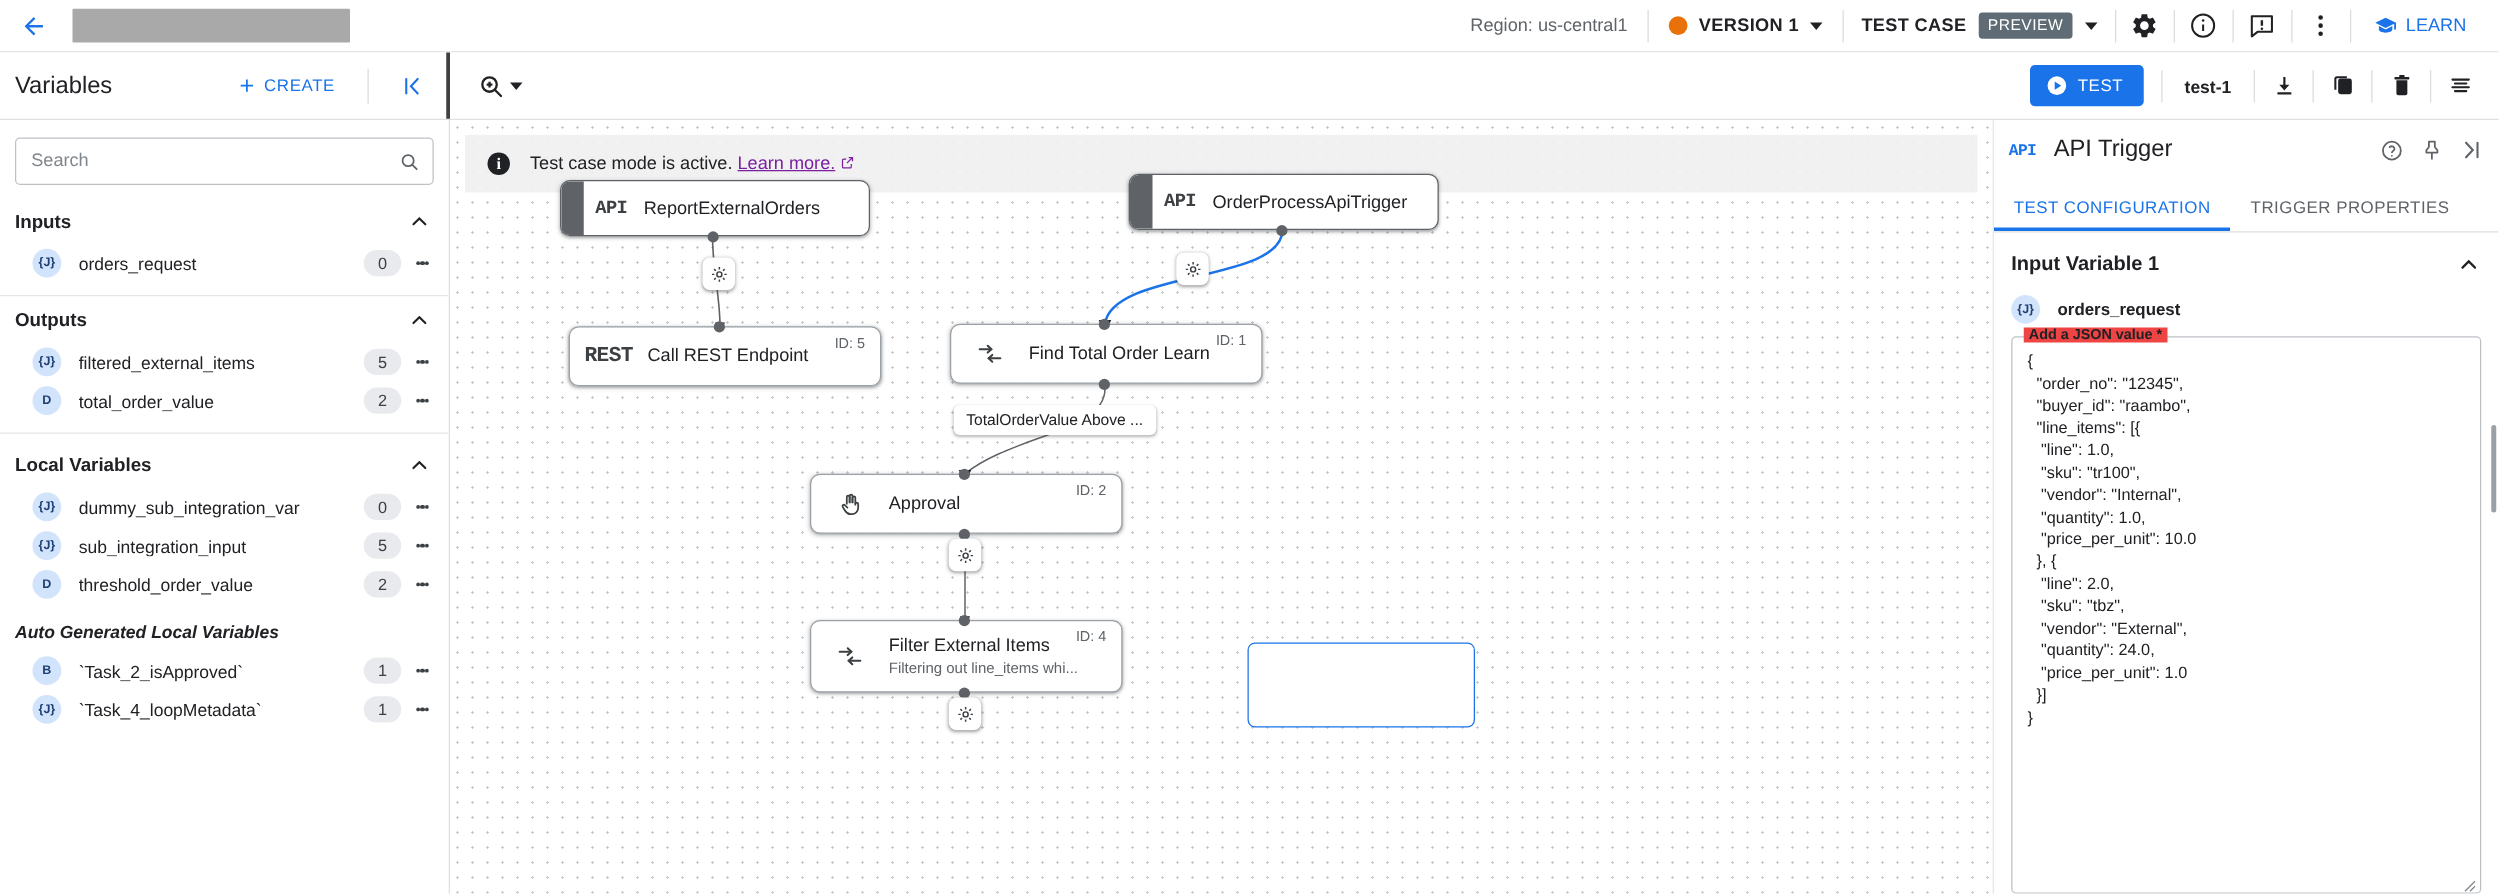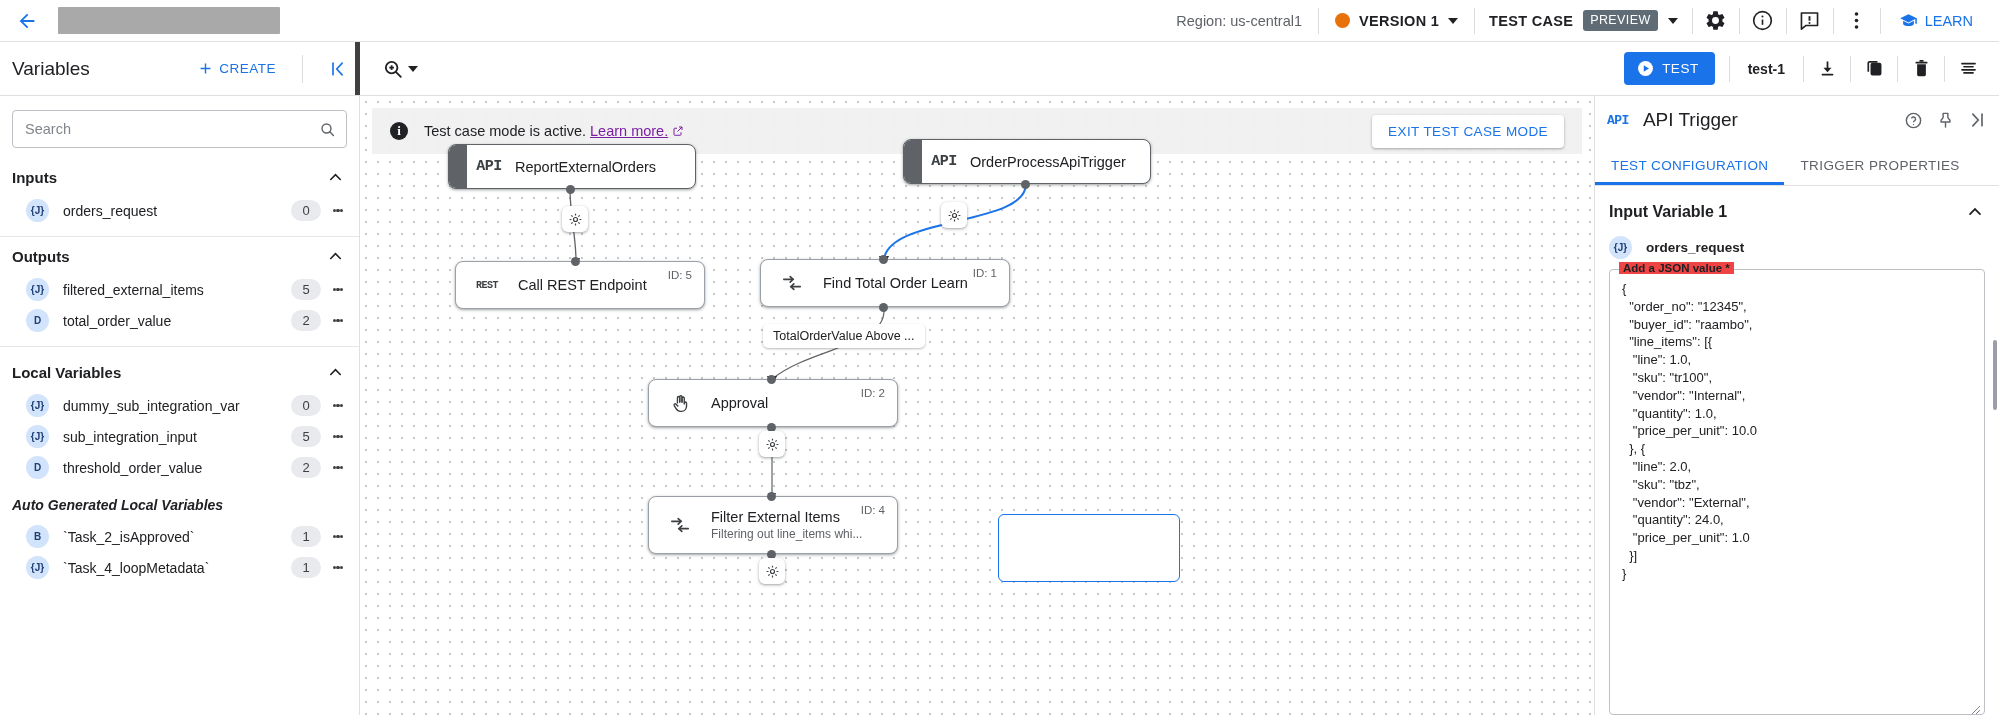--- a/index.html
+++ b/index.html
@@ -51,21 +51,21 @@
   }
   .learn-btn {
     display: flex; align-items: center; gap: 7px; color: #1a73e8; font-size: 14.5px;
     padding: 0 14px 0 18px; cursor: pointer; white-space: nowrap; font-weight: 500;
   }
 
   
   .subbar { height: 54px; min-height: 54px; display: flex; border-bottom: 1px solid #e0e0e0; background:#fff; }
   .subbar-left {
     width: 360px; min-width: 360px; display: flex; align-items: center;
-    border-right: 5px solid #404040; padding: 0 0 0 12px; gap: 12px;
+    border-right: 3px solid #404040; padding: 0 10px 0 12px; gap: 12px;
   }
   .vars-title { font-size: 19px; color: #202124; flex: 1; }
   .create-btn {
     display: flex; align-items: center; gap: 5px; color: #1a73e8; font-size: 13.5px;
     font-weight: 500; letter-spacing: .5px; cursor: pointer; padding: 6px 8px;
   }
   .sb-divider { width: 1px; height: 28px; background: #dadce0; margin: 0 6px; }
   .collapse-btn { width: 34px; height: 34px; display:flex; align-items:center; justify-content:center; cursor:pointer; color:#1a73e8; }
   .subbar-mid { flex: 1; display: flex; align-items: center; padding-left: 18px; }
   .zoom-tool { display: flex; align-items: center; gap: 4px; cursor: pointer; padding: 4px; }
@@ -510,21 +510,20 @@
         <div class="tcb-text">
           <span>Test case mode is active.</span>
           <span class="tcb-link">Learn more.</span>
           <svg width="12" height="12" viewBox="0 0 24 24" fill="none" stroke="#7b1fa2" stroke-width="2" style="vertical-align:-1px">
               <path d="M14 4h6v6"></path>
               <path d="M20 4L11 13"></path>
               <path d="M18 14.5V19a1.5 1.5 0 01-1.5 1.5h-11A1.5 1.5 0 014 19V8a1.5 1.5 0 011.5-1.5H10"></path>
             </svg>
         </div>
         <div class="tcb-spacer"></div>
-        <div class="exit-tc-btn">EXIT TEST CASE MODE</div>
       </div>
 
       <div class="node trigger" style="left:88px; top:48px; width:248px; height:45px;">
         <div class="node-icon mono">API</div>
         <div class="node-body">
           <div class="node-title">ReportExternalOrders</div>
         </div>
       </div>
       <div class="port" style="left:206px; top:89px;"></div>
 
@@ -544,21 +543,21 @@
       </div>
 
       <div class="gear-pill" style="left:581px; top:106px;">
         <svg width="15" height="15" viewBox="0 0 24 24" fill="none" stroke="#3c4043" stroke-width="1.9">
             <circle cx="12" cy="12" r="3.2"></circle>
             <path d="M12 2.6v3M12 18.4v3M2.6 12h3M18.4 12h3M5.3 5.3l2.1 2.1M16.6 16.6l2.1 2.1M18.7 5.3l-2.1 2.1M7.4 16.6l-2.1 2.1"></path>
           </svg>
       </div>
 
       <div class="node task" style="left:95px; top:165px; width:250px; height:48px;">
-        <div class="node-icon mono" style="font-size:10px">REST</div>
+        <div class="node-icon mono" style="font-size:17px">REST</div>
         <div class="node-body">
           <div class="node-title">Call REST Endpoint</div>
         </div>
         <div class="node-id">ID: 5</div>
       </div>
       <div class="port" style="left:211px; top:161px;"></div>
 
       <div class="node task" style="left:400px; top:163px; width:250px; height:48px;">
         <div class="node-icon">
           <svg width="22" height="22" viewBox="0 0 24 24" fill="none" stroke="#3c4043" stroke-width="1.8" stroke-linecap="round">

